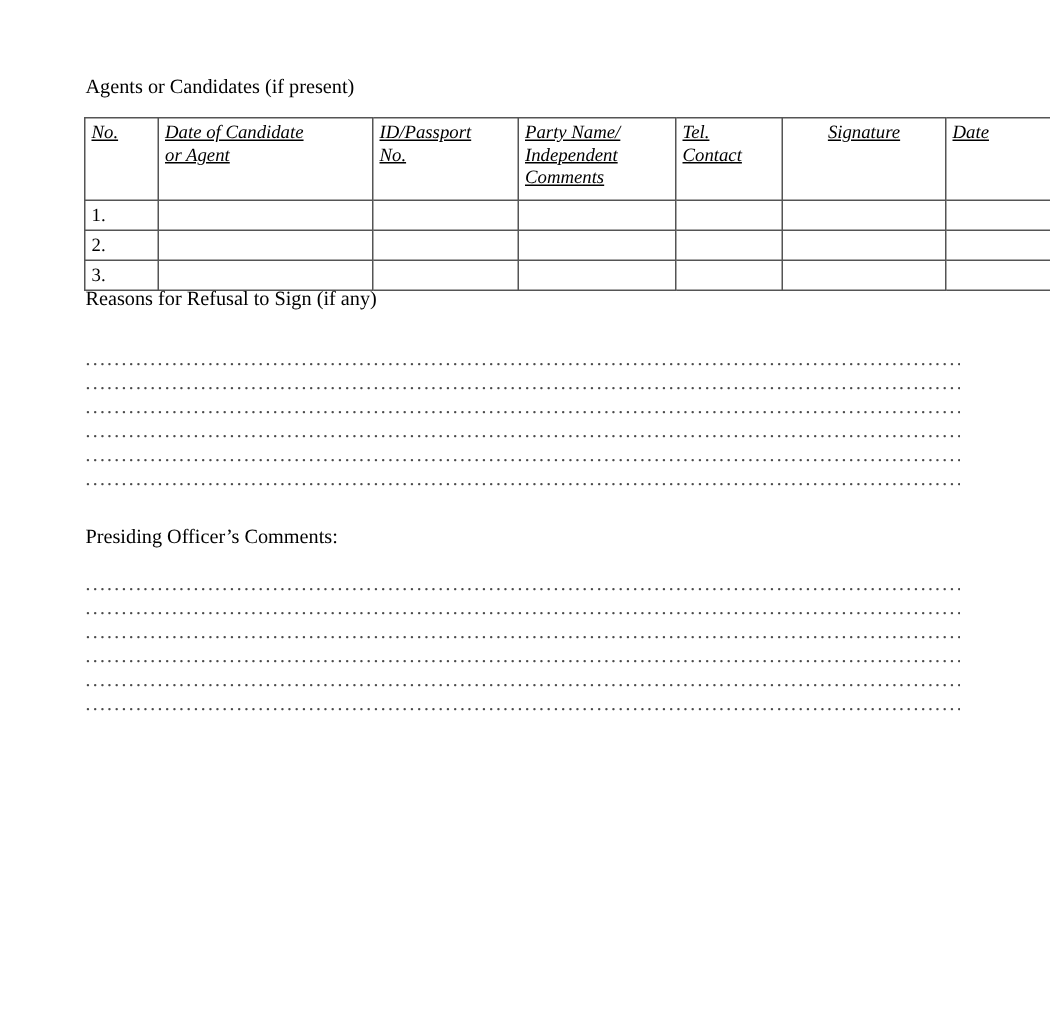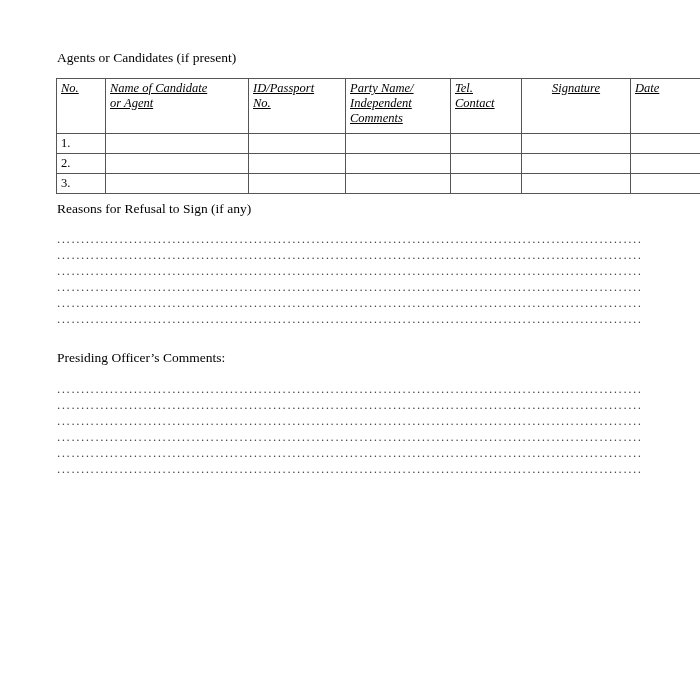--- a/index.html
+++ b/index.html
@@ -23,21 +23,21 @@
   }
   .section-heading {
     position: absolute;
     font-family: "Liberation Serif", serif;
     font-size: 13.5px;
     line-height: 16px;
     color: #000;
     white-space: nowrap;
   }
   #heading-agents { left: 57px; top: 50px; }
-  #heading-reasons { left: 57px; top: 201px; }
+  #heading-reasons { left: 57px; top: 191px; }
   #heading-comments { left: 57px; top: 350px; }
 
   
   .agents-table {
     position: absolute;
     left: 56px;
     top: 78px;
     width: 589px;
     border-collapse: collapse;
     table-layout: fixed;
@@ -95,21 +95,21 @@
 
   <div class="section-heading" id="heading-agents">Agents or Candidates (if present)</div>
 
   <table class="agents-table">
     <thead>
       <tr>
         <td class="c0">
           <span class="hdr-line">No.</span>
         </td>
         <td class="c1">
-          <span class="hdr-line">Name of Candidate</span>
+          <span class="hdr-line">Date of Candidate</span>
           <span class="hdr-line">or Agent</span>
         </td>
         <td class="c2">
           <span class="hdr-line">ID/Passport</span>
           <span class="hdr-line">No.</span>
         </td>
         <td class="c3">
           <span class="hdr-line">Party Name/</span>
           <span class="hdr-line">Independent</span>
           <span class="hdr-line">Comments</span>

